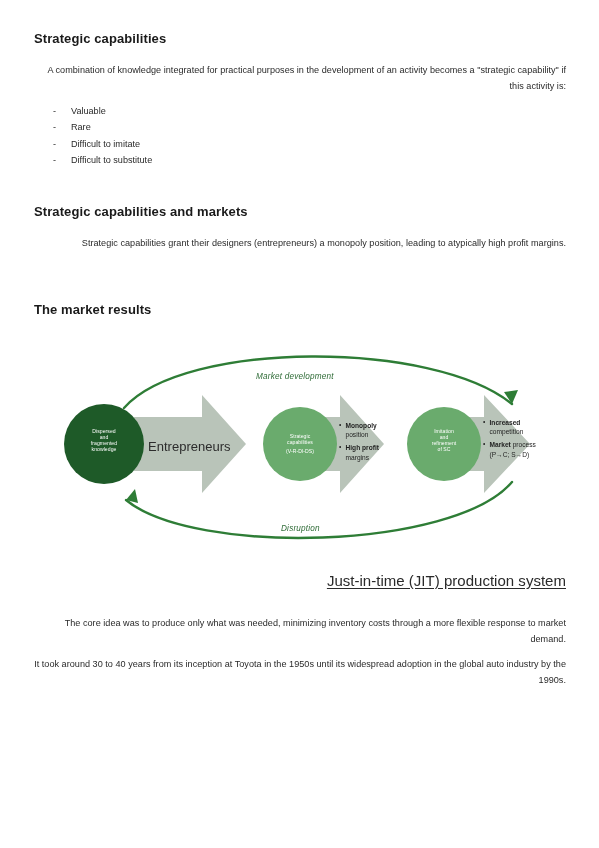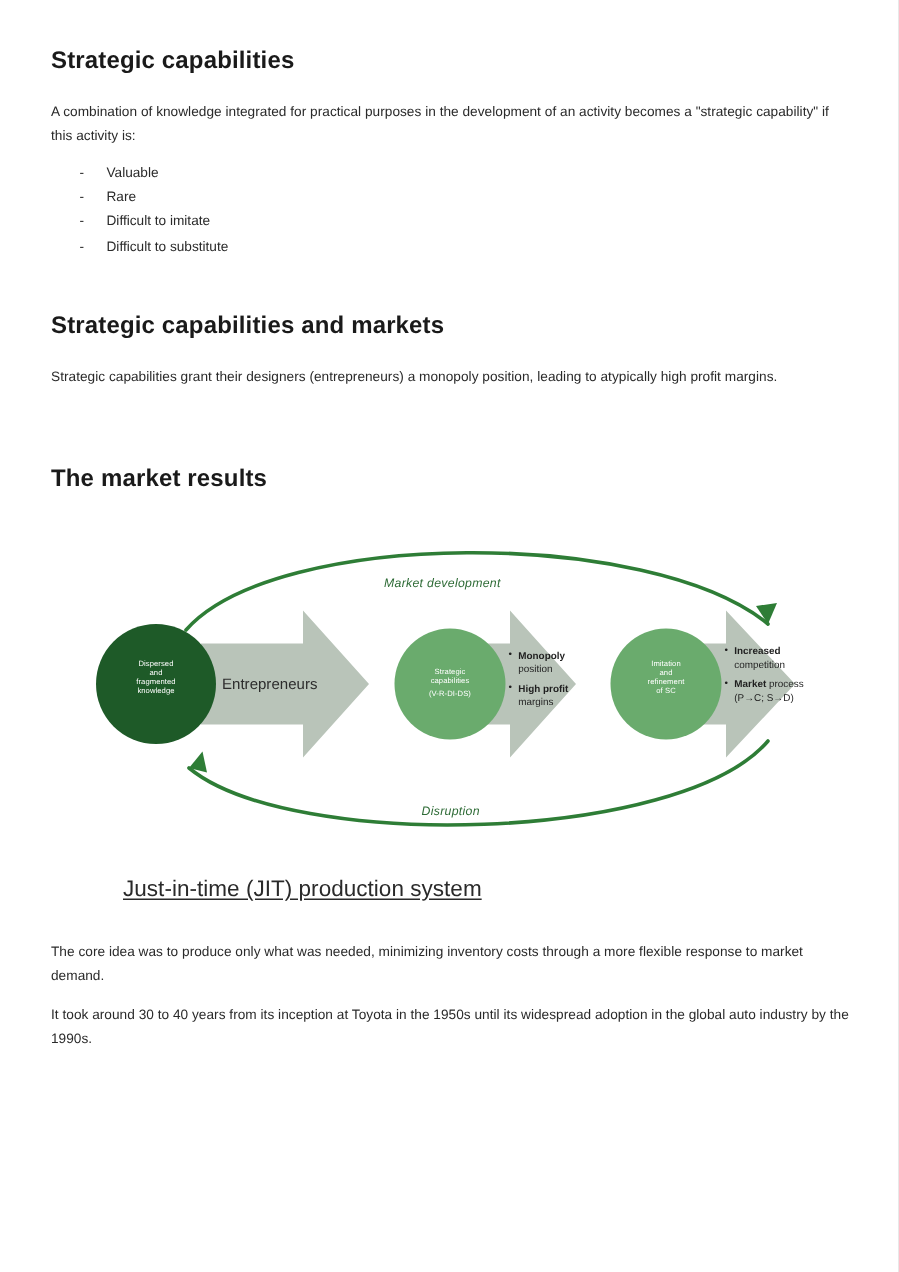--- a/index.html
+++ b/index.html
@@ -4,26 +4,26 @@
 <style>
   html,body{margin:0;padding:0;background:#d8d8d8;}
   body{font-family:"Liberation Sans",sans-serif;-webkit-font-smoothing:antialiased;}
   .page{
     position:relative;width:599px;height:848px;background:#ffffff;overflow:hidden;
     box-sizing:border-box;
   }
   .content{position:absolute;left:34px;top:0;width:532px;}
 
   h2.heading{
-    font-size:16px;font-weight:bold;color:#1a1a1a;margin:0;
+    font-size:13px;font-weight:bold;color:#1a1a1a;margin:0;
     letter-spacing:0.1px;line-height:1.3;
   }
   p.body{
     font-size:9.1px;color:#2a2a2a;margin:0;line-height:1.78;
-    letter-spacing:0.02px;text-align:left;
+    letter-spacing:0.02px;text-align:right;
   }
   .sub-underline{
     font-size:15px;color:#2a2a2a;text-decoration:underline;
     text-underline-offset:2px;line-height:1.78;margin-left:48px;
   }
 
   ul.dashlist{list-style:none;margin:0;padding:0;}
   ul.dashlist li{
     font-size:9.1px;color:#2a2a2a;line-height:1.78;
     position:relative;padding-left:37px;
@@ -35,21 +35,21 @@
   .gap-xl{height:31px;}
 
   
   .diagram{position:relative;width:532px;height:224px;margin:0;}
   .diagram svg{position:absolute;left:0;top:0;}
   .dlabel{
     position:absolute;font-family:"Liberation Sans",sans-serif;color:#ffffff;
     text-align:center;line-height:1.22;font-size:5.1px;letter-spacing:0.05px;
   }
   .arrow-label{
-    position:absolute;font-size:10px;color:#2c2c2c;letter-spacing:0.02px;
+    position:absolute;font-size:13px;color:#2c2c2c;letter-spacing:0.02px;
     line-height:1.25;
   }
   .bullets{
     position:absolute;font-size:6.6px;color:#1f1f1f;line-height:1.45;
     letter-spacing:0.01px;
   }
   .bullets .bl{position:relative;padding-left:6.5px;margin-bottom:3px;}
   .bullets .bl::before{content:"•";position:absolute;left:0;top:-0.5px;font-size:6.6px;}
   .bullets .bl b{font-weight:bold;}
   .curve-label{

